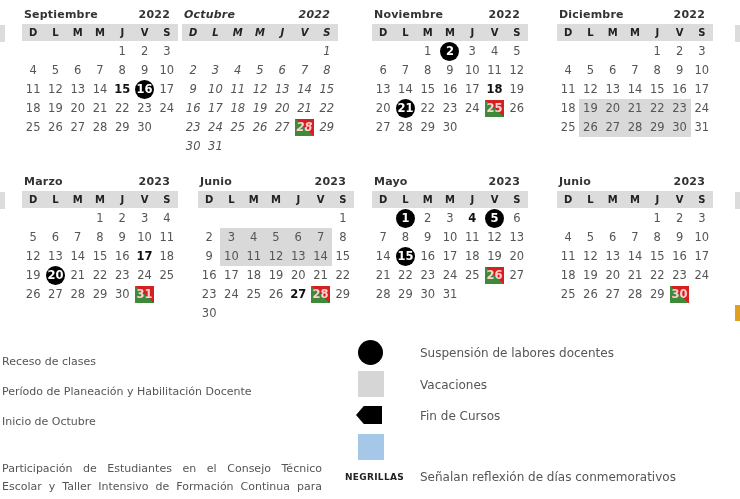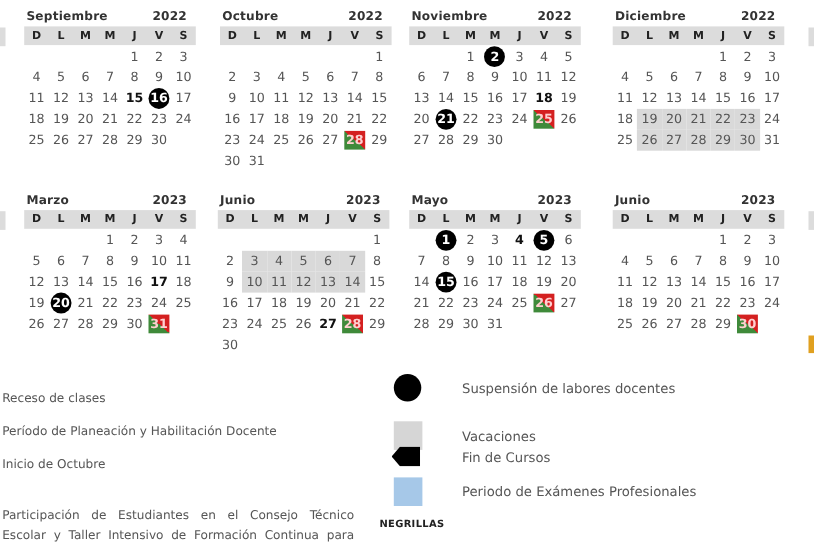--- a/index.html
+++ b/index.html
@@ -122,21 +122,21 @@
       <div class="day">23</div>
       <div class="day">24</div>
       <div class="day">25</div>
       <div class="day">26</div>
       <div class="day">27</div>
       <div class="day">28</div>
       <div class="day">29</div>
       <div class="day">30</div>
     </div>
   </div>
-<div class="month" style="left:200px; top:8px;">
+<div class="month" style="left:182px; top:8px;font-style:italic;">
     <div class="month-title">
       <span class="name">Octubre</span>
       <span class="year">2022</span>
     </div>
     <div class="weekdays">
       <span>D</span>
       <span>L</span>
       <span>M</span>
       <span>M</span>
       <span>J</span>
@@ -503,28 +503,28 @@
   <div class="item" style="top:383px;">Período de Planeación y Habilitación Docente</div>
   <div class="item" style="top:413px;">Inicio de Octubre</div>
   <div class="item justify" style="top:460px;">Participación de Estudiantes en el Consejo Técnico Escolar y Taller Intensivo de Formación Continua para Docentes Nuevos Planes y Programas de Estudio</div>
 </div>
 
 <div class="legend-right">
   <div class="lr-row" style="top:2px;">
     <div class="lr-icon icon-circle" style="top:0;"></div>
     <div class="lr-text" style="top:6px;">Suspensión de labores docentes</div>
   </div>
-  <div class="lr-row" style="top:33px;margin-top:12px;">
+  <div class="lr-row" style="top:33px;">
     <div class="lr-icon icon-gray" style="top:0;"></div>
     <div class="lr-text" style="top:7px;">Vacaciones</div>
   </div>
   <div class="lr-row" style="top:68px;">
     <div class="lr-icon icon-fin" style="left:11px; top:0;"></div>
     <div class="lr-text" style="top:3px;">Fin de Cursos</div>
   </div>
   <div class="lr-row" style="top:96px;">
     <div class="lr-icon icon-blue" style="top:0;"></div>
-    <div class="lr-text" style="top:6px;">Periodo de Exámenes Profesionales</div>
   </div>
   <div class="lr-row" style="top:132px;">
     <div class="negrillas" style="top:2px;">NEGRILLAS</div>
+    <div class="lr-text" style="top:0;">Señalan reflexión de días conmemorativos</div>
   </div>
 </div>
 
 </body></html>

